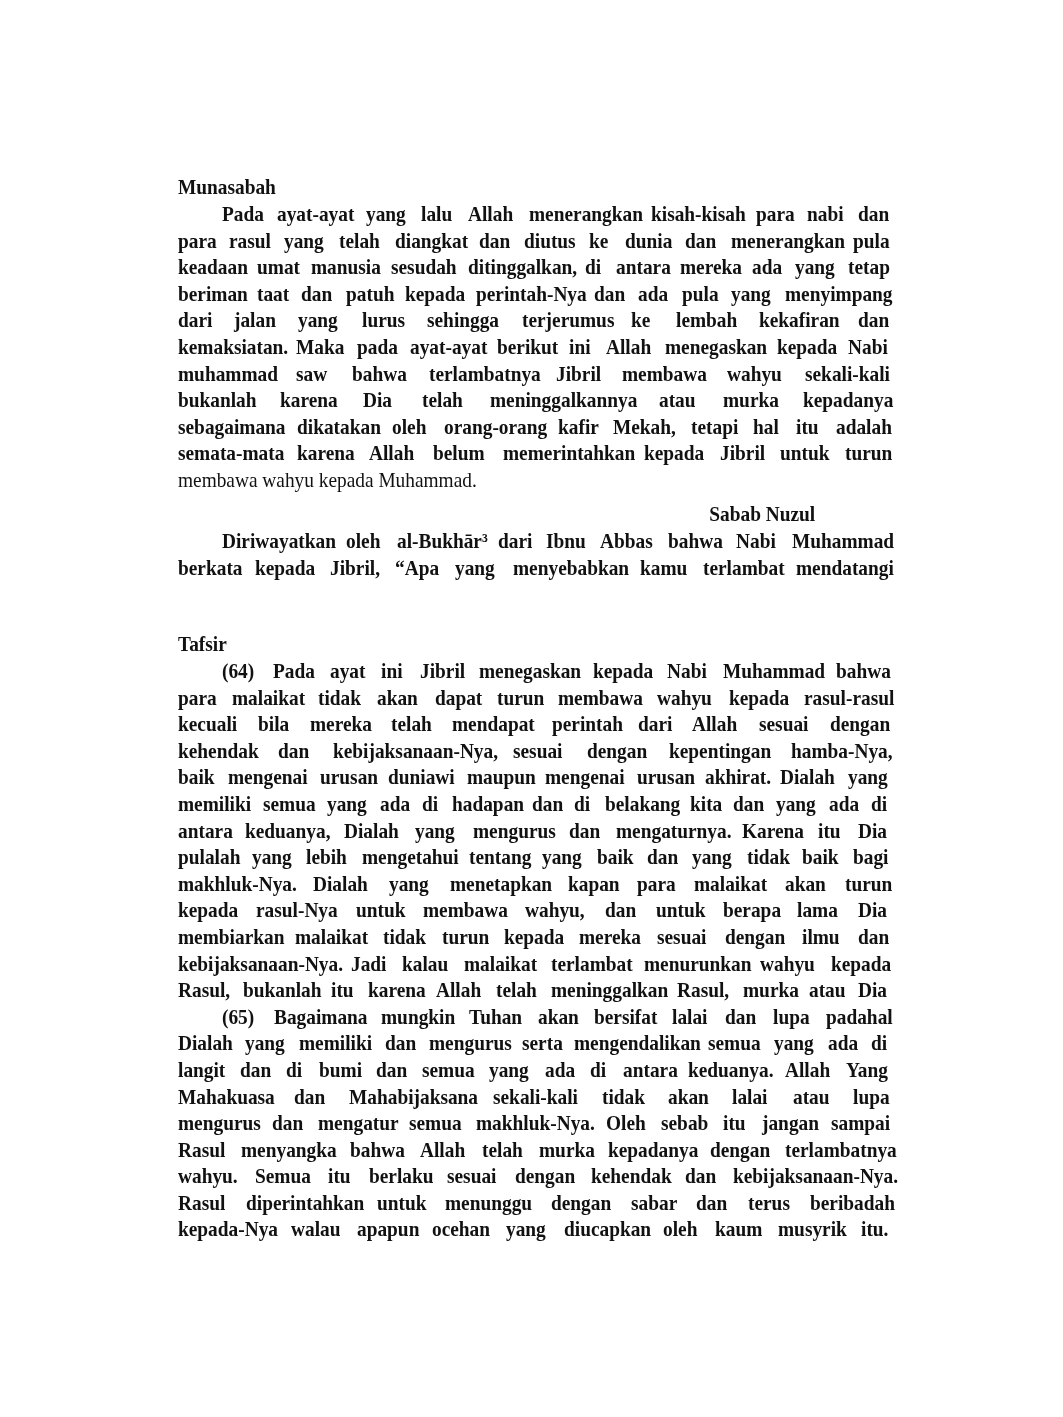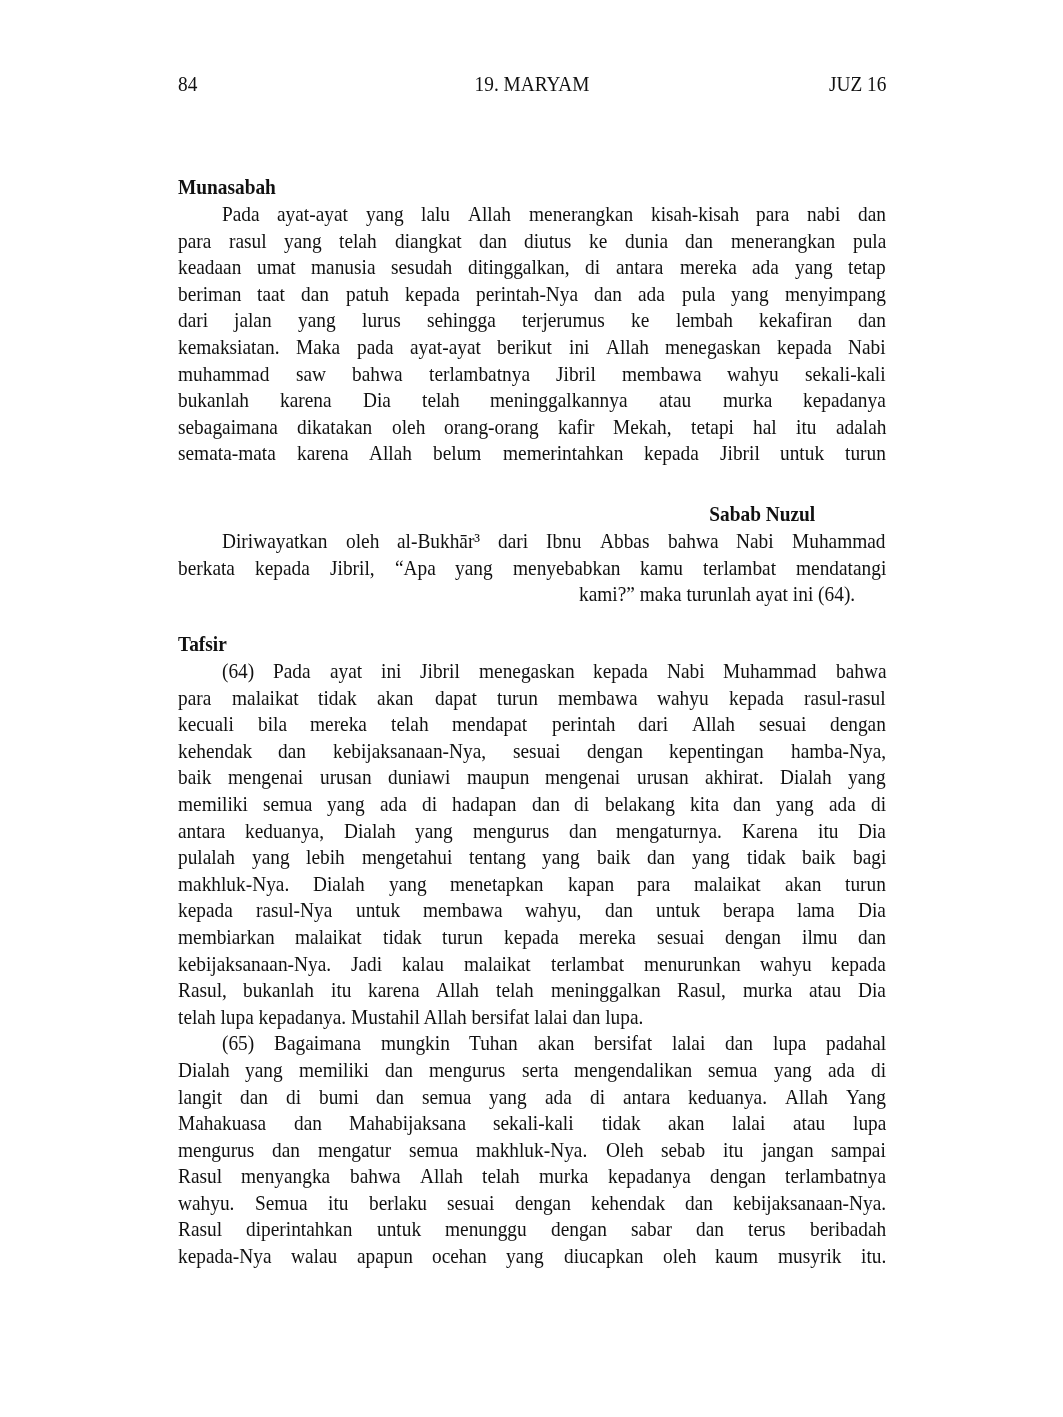--- a/index.html
+++ b/index.html
@@ -9,33 +9,28 @@
             font-family: "Liberation Serif", serif; font-size: 21px; }
   .header span { position: absolute; top: 0; white-space: nowrap; transform: scaleX(0.92); }
   .hl { left: 0; transform-origin: left top; }
   .hc { left: 50%; transform: translateX(-50%) scaleX(0.92) !important; }
   .hr { right: 0; transform-origin: right top !important; }
   .block { position: absolute; left: 178px; width: 708px; font-family: "Liberation Serif", serif; }
   .heading { font-weight: bold; font-size: 21.5px; height: 27px; line-height: 27px; white-space: nowrap;
              transform: scaleX(0.9); transform-origin: left center; }
   .line { font-size: 21.5px; height: 26.6px; line-height: 26.6px; white-space: nowrap; position: relative; }
   .line .t { display: inline-block; transform-origin: left center; }
-  .line.just .t { display: flex; justify-content: space-between; width: 708px; transform: none; }
+  .line.just .t { display: flex; justify-content: space-between; width: 708px; transform: none; font-weight: bold; }
   .line.indent { padding-left: 44px; }
   .line.indent.just .t { width: 664px; }
 </style>
 </head>
 <body>
 
 <div class="page">
-  <div class="header">
-    <span class="hl">84</span>
-    <span class="hc">19. MARYAM</span>
-    <span class="hr">JUZ 16</span>
-  </div>
 
   <div class="block" id="sec0" style="top:174px;">
     <div class="heading">Munasabah</div>
   <div class="line indent just">
         <span class="t">
           <span style="display: inline-block; transform: scaleX(0.9); transform-origin: left center; width: 37.8px; white-space: nowrap;">Pada</span>
           <span style="display: inline-block; transform: scaleX(0.9); transform-origin: left center; width: 71.1px; white-space: nowrap;">ayat-ayat</span>
           <span style="display: inline-block; transform: scaleX(0.9); transform-origin: left center; width: 37.8px; white-space: nowrap;">yang</span>
           <span style="display: inline-block; transform: scaleX(0.9); transform-origin: left center; width: 28.8px; white-space: nowrap;">lalu</span>
           <span style="display: inline-block; transform: scaleX(0.9); transform-origin: left center; width: 43.2px; white-space: nowrap;">Allah</span>
@@ -164,20 +159,21 @@
           <span style="display: inline-block; transform: scaleX(0.9); transform-origin: left center; width: 51.3px; white-space: nowrap;">karena</span>
           <span style="display: inline-block; transform: scaleX(0.9); transform-origin: left center; width: 43.2px; white-space: nowrap;">Allah</span>
           <span style="display: inline-block; transform: scaleX(0.9); transform-origin: left center; width: 48.6px; white-space: nowrap;">belum</span>
           <span style="display: inline-block; transform: scaleX(0.9); transform-origin: left center; width: 120.6px; white-space: nowrap;">memerintahkan</span>
           <span style="display: inline-block; transform: scaleX(0.9); transform-origin: left center; width: 54.9px; white-space: nowrap;">kepada</span>
           <span style="display: inline-block; transform: scaleX(0.9); transform-origin: left center; width: 39.6px; white-space: nowrap;">Jibril</span>
           <span style="display: inline-block; transform: scaleX(0.9); transform-origin: left center; width: 44.1px; white-space: nowrap;">untuk</span>
           <span style="display: inline-block; transform: scaleX(0.9); transform-origin: left center; width: 40.5px; white-space: nowrap;">turun</span>
         </span>
       </div>
+      <div class="line"><span class="t" style="transform: scaleX(0.9);">membawa wahyu kepada Muhammad.</span></div>
     </div>
   <div class="block" id="sec1" style="top:501px;text-align:right;">
     <div class="heading">Sabab Nuzul</div>
   <div class="line indent just">
         <span class="t">
           <span style="display: inline-block; transform: scaleX(0.9); transform-origin: left center; width: 105.3px; white-space: nowrap;">Diriwayatkan</span>
           <span style="display: inline-block; transform: scaleX(0.9); transform-origin: left center; width: 33.3px; white-space: nowrap;">oleh</span>
           <span style="display: inline-block; transform: scaleX(0.9); transform-origin: left center; width: 82.8px; white-space: nowrap;">al-Bukhār³</span>
           <span style="display: inline-block; transform: scaleX(0.9); transform-origin: left center; width: 29.7px; white-space: nowrap;">dari</span>
           <span style="display: inline-block; transform: scaleX(0.9); transform-origin: left center; width: 35.1px; white-space: nowrap;">Ibnu</span>
@@ -193,21 +189,20 @@
           <span style="display: inline-block; transform: scaleX(0.9); transform-origin: left center; width: 54.9px; white-space: nowrap;">kepada</span>
           <span style="display: inline-block; transform: scaleX(0.9); transform-origin: left center; width: 45px; white-space: nowrap;">Jibril,</span>
           <span style="display: inline-block; transform: scaleX(0.9); transform-origin: left center; width: 40.5px; white-space: nowrap;">“Apa</span>
           <span style="display: inline-block; transform: scaleX(0.9); transform-origin: left center; width: 37.8px; white-space: nowrap;">yang</span>
           <span style="display: inline-block; transform: scaleX(0.9); transform-origin: left center; width: 107.1px; white-space: nowrap;">menyebabkan</span>
           <span style="display: inline-block; transform: scaleX(0.9); transform-origin: left center; width: 43.2px; white-space: nowrap;">kamu</span>
           <span style="display: inline-block; transform: scaleX(0.9); transform-origin: left center; width: 72.9px; white-space: nowrap;">terlambat</span>
           <span style="display: inline-block; transform: scaleX(0.9); transform-origin: left center; width: 90px; white-space: nowrap;">mendatangi</span>
         </span>
       </div>
-      <div class="line"><span class="t" style="transform: scaleX(0.9);">kami?” maka turunlah ayat ini (64).</span></div>
     </div>
   <div class="block" id="sec2" style="top:631px;">
     <div class="heading">Tafsir</div>
   <div class="line indent just">
         <span class="t">
           <span style="display: inline-block; transform: scaleX(0.9); transform-origin: left center; width: 32.4px; white-space: nowrap;">(64)</span>
           <span style="display: inline-block; transform: scaleX(0.9); transform-origin: left center; width: 37.8px; white-space: nowrap;">Pada</span>
           <span style="display: inline-block; transform: scaleX(0.9); transform-origin: left center; width: 32.4px; white-space: nowrap;">ayat</span>
           <span style="display: inline-block; transform: scaleX(0.9); transform-origin: left center; width: 20.7px; white-space: nowrap;">ini</span>
           <span style="display: inline-block; transform: scaleX(0.9); transform-origin: left center; width: 39.6px; white-space: nowrap;">Jibril</span>
@@ -380,21 +375,20 @@
           <span style="display: inline-block; transform: scaleX(0.9); transform-origin: left center; width: 51.3px; white-space: nowrap;">karena</span>
           <span style="display: inline-block; transform: scaleX(0.9); transform-origin: left center; width: 43.2px; white-space: nowrap;">Allah</span>
           <span style="display: inline-block; transform: scaleX(0.9); transform-origin: left center; width: 37.8px; white-space: nowrap;">telah</span>
           <span style="display: inline-block; transform: scaleX(0.9); transform-origin: left center; width: 109.8px; white-space: nowrap;">meninggalkan</span>
           <span style="display: inline-block; transform: scaleX(0.9); transform-origin: left center; width: 48.6px; white-space: nowrap;">Rasul,</span>
           <span style="display: inline-block; transform: scaleX(0.9); transform-origin: left center; width: 49.5px; white-space: nowrap;">murka</span>
           <span style="display: inline-block; transform: scaleX(0.9); transform-origin: left center; width: 32.4px; white-space: nowrap;">atau</span>
           <span style="display: inline-block; transform: scaleX(0.9); transform-origin: left center; width: 27.9px; white-space: nowrap;">Dia</span>
         </span>
       </div>
-      <div class="line"><span class="t" style="transform: scaleX(0.9);">telah lupa kepadanya. Mustahil Allah bersifat lalai dan lupa.</span></div>
       <div class="line indent just">
         <span class="t">
           <span style="display: inline-block; transform: scaleX(0.9); transform-origin: left center; width: 32.4px; white-space: nowrap;">(65)</span>
           <span style="display: inline-block; transform: scaleX(0.9); transform-origin: left center; width: 87.3px; white-space: nowrap;">Bagaimana</span>
           <span style="display: inline-block; transform: scaleX(0.9); transform-origin: left center; width: 68.4px; white-space: nowrap;">mungkin</span>
           <span style="display: inline-block; transform: scaleX(0.9); transform-origin: left center; width: 48.6px; white-space: nowrap;">Tuhan</span>
           <span style="display: inline-block; transform: scaleX(0.9); transform-origin: left center; width: 36.9px; white-space: nowrap;">akan</span>
           <span style="display: inline-block; transform: scaleX(0.9); transform-origin: left center; width: 57.6px; white-space: nowrap;">bersifat</span>
           <span style="display: inline-block; transform: scaleX(0.9); transform-origin: left center; width: 33.3px; white-space: nowrap;">lalai</span>
           <span style="display: inline-block; transform: scaleX(0.9); transform-origin: left center; width: 27.9px; white-space: nowrap;">dan</span>

